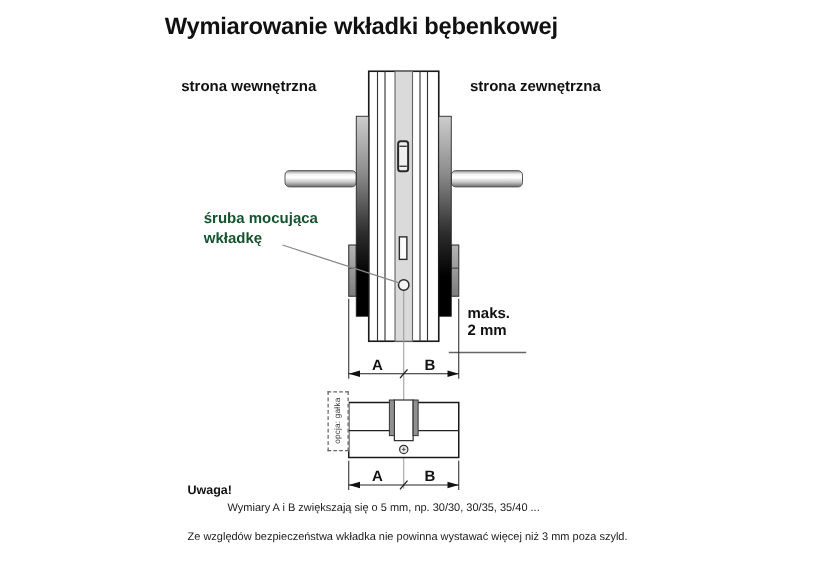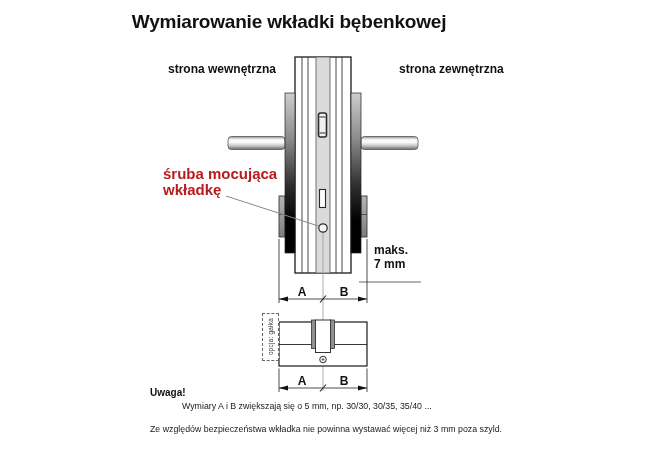--- a/index.html
+++ b/index.html
@@ -6,23 +6,23 @@
   .frame{
     position:relative;width:578px;height:450px;background:#fff;overflow:hidden;
     font-family:"Liberation Sans",sans-serif;color:#1a1a1a;
   }
   .abs{position:absolute;}
   svg{position:absolute;left:0;top:0;}
   .title{
     left:0;right:0;top:11px;text-align:center;
     font-size:19px;font-weight:bold;letter-spacing:-0.2px;color:#111;
   }
-  .side-label{font-size:12px;font-weight:bold;color:#111;white-space:nowrap;margin-left:23px;}
+  .side-label{font-size:12px;font-weight:bold;color:#111;white-space:nowrap;}
   .screw-label{
-    left:163px;top:166px;font-size:15px;font-weight:bold;line-height:16px;color:#b91c1c;
+    left:163px;top:166px;font-size:12px;font-weight:bold;line-height:16px;color:#14532d;
   }
   .maks-label{
     left:374px;top:243px;font-size:12px;font-weight:bold;line-height:14px;color:#111;
   }
   .dim-label{
     font-size:12px;font-weight:bold;color:#111;width:20px;text-align:center;
   }
   .knob-box{
     left:262px;top:313px;width:17px;height:48px;border:1px dashed #666;background:#fff;
     display:flex;align-items:center;justify-content:center;box-sizing:border-box;
@@ -156,21 +156,21 @@
   <div class="abs side-label" style="left:145px;top:62px;">strona wewnętrzna</div>
   <div class="abs side-label" style="left:376px;top:62px;">strona zewnętrzna</div>
 
   <div class="abs screw-label">
     <div>śruba mocująca</div>
     <div>wkładkę</div>
   </div>
 
   <div class="abs maks-label">
     <div>maks.</div>
-    <div>7 mm</div>
+    <div>2 mm</div>
   </div>
 
   <div class="abs dim-label" style="left:292px;top:285px;">A</div>
   <div class="abs dim-label" style="left:334px;top:285px;">B</div>
 
   <div class="abs knob-box">
     <span>opcja: gałka</span>
   </div>
 
   <div class="abs dim-label" style="left:292px;top:374px;">A</div>

